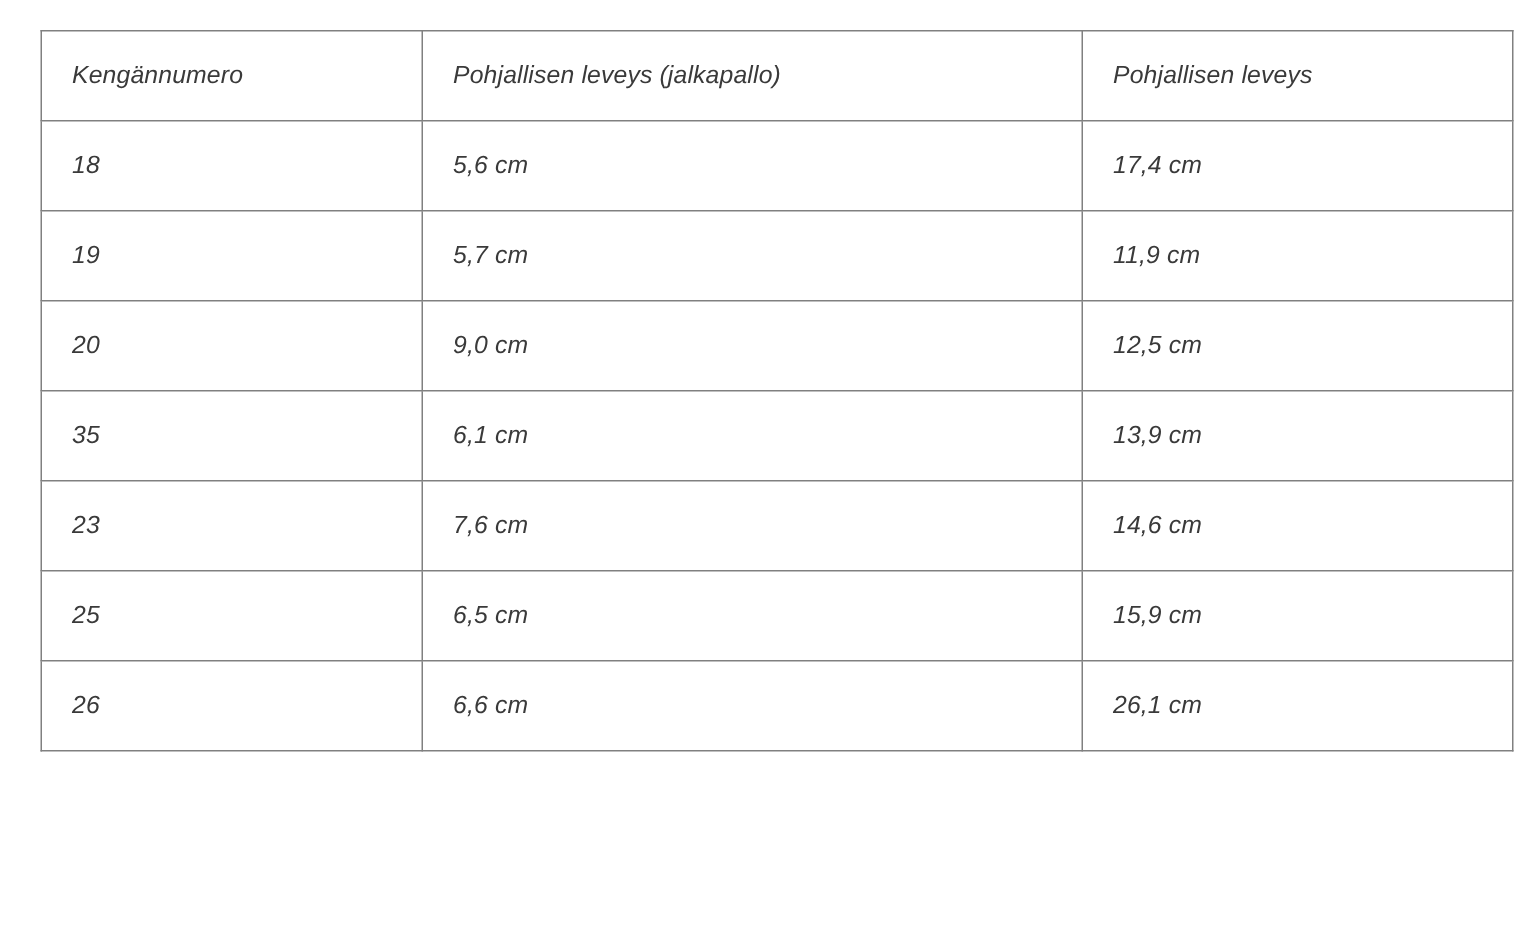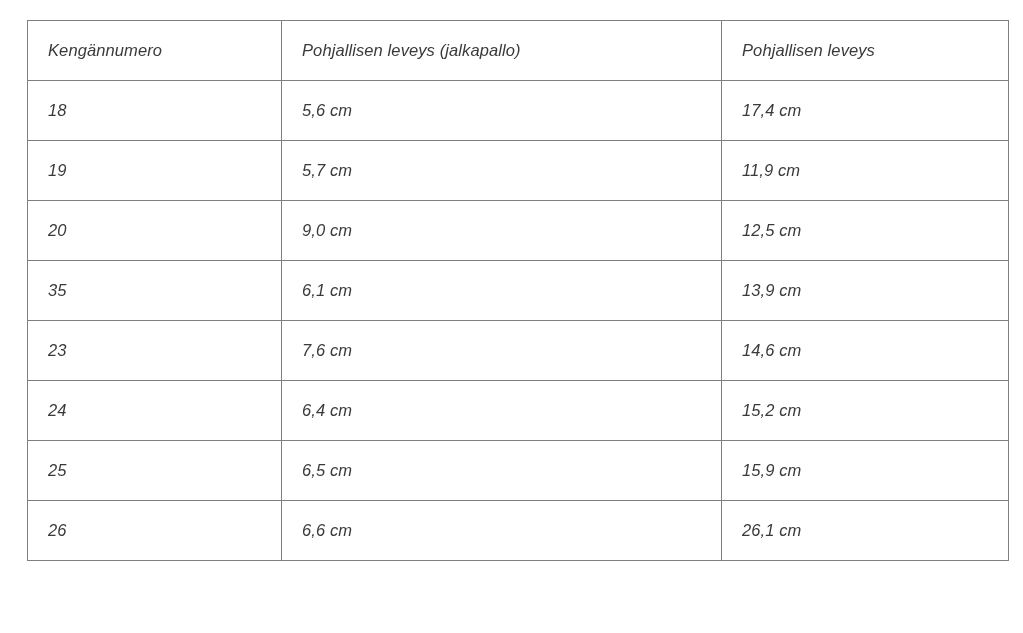--- a/index.html
+++ b/index.html
@@ -102,25 +102,20 @@
           <td>35</td>
           <td>6,1 cm</td>
           <td>13,9 cm</td>
         </tr>
         <tr>
           <td>23</td>
           <td>7,6 cm</td>
           <td>14,6 cm</td>
         </tr>
         <tr>
-          <td>24</td>
-          <td>6,4 cm</td>
-          <td>15,2 cm</td>
-        </tr>
-        <tr>
           <td>25</td>
           <td>6,5 cm</td>
           <td>15,9 cm</td>
         </tr>
         <tr>
           <td>26</td>
           <td>6,6 cm</td>
           <td>26,1 cm</td>
         </tr>
       </tbody>

